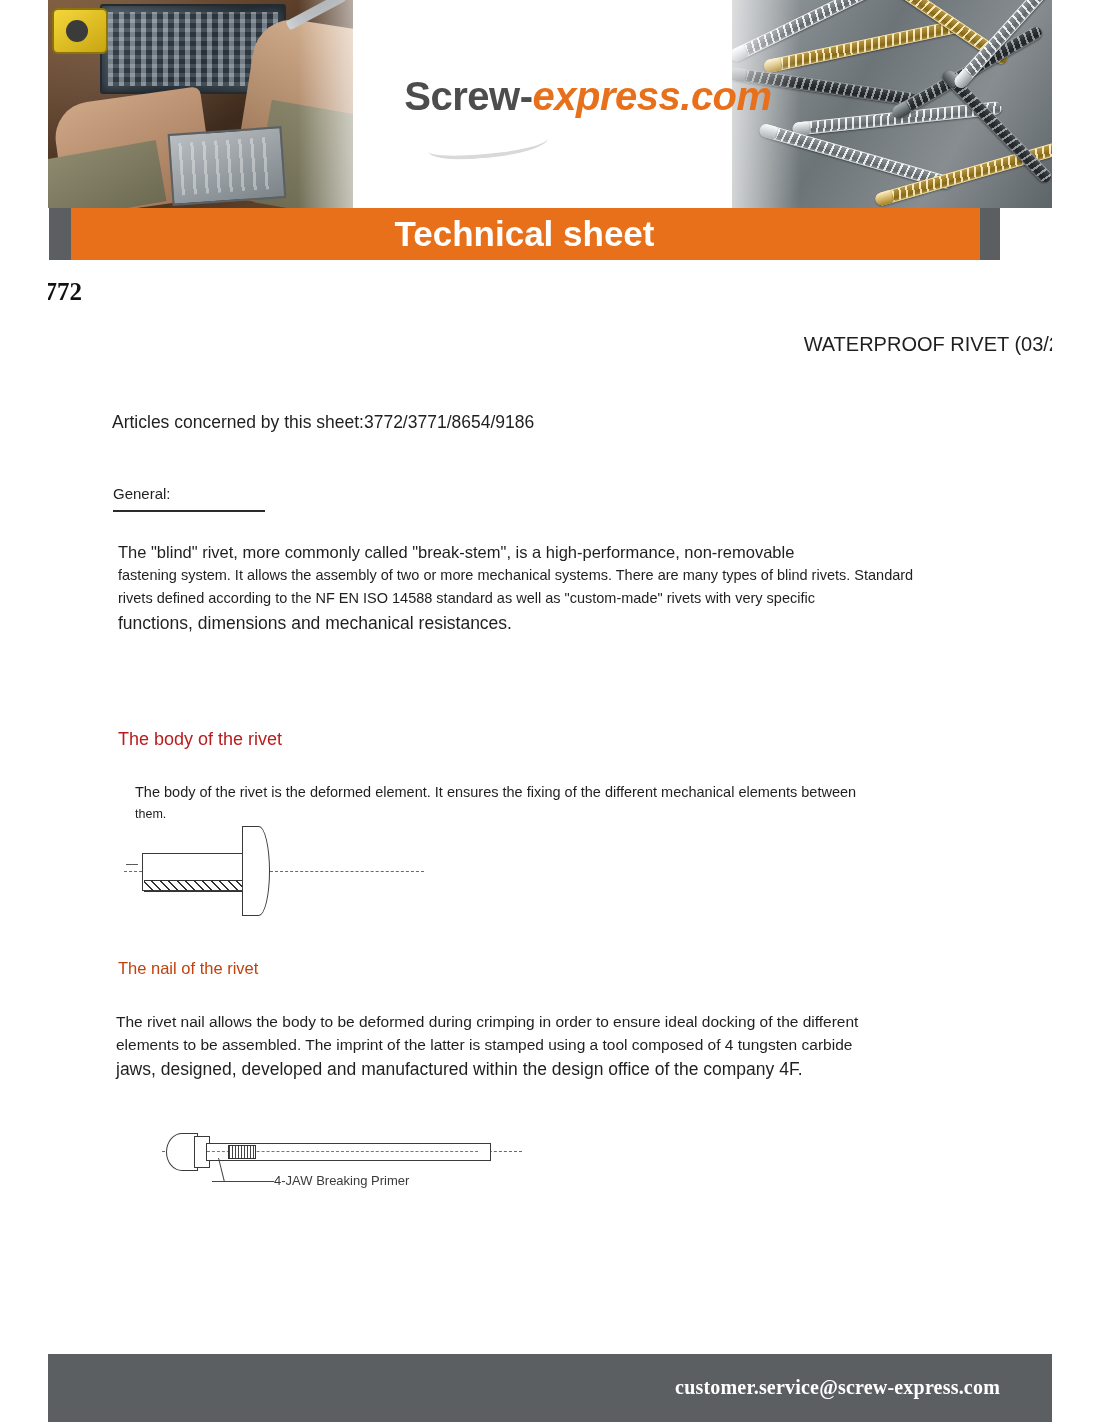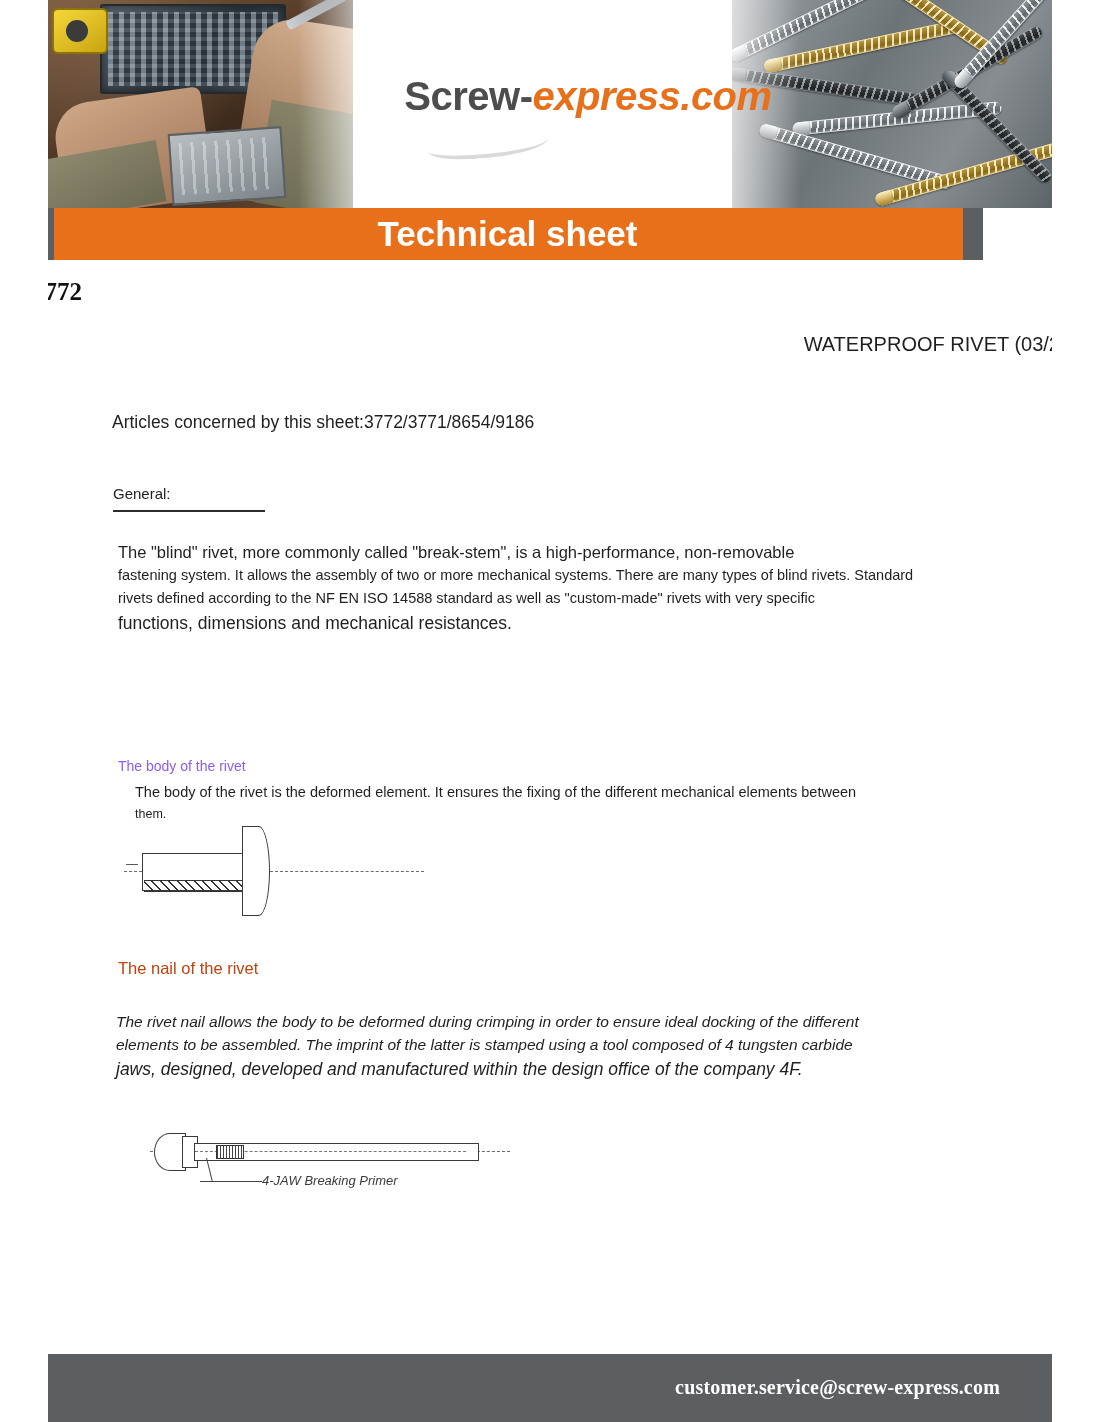--- a/index.html
+++ b/index.html
@@ -245,21 +245,21 @@
     width: 120px;
     height: 22px;
     border-bottom: 4px solid #d9d9d9;
     border-radius: 0 0 60% 40%;
     transform: rotate(-4deg);
   }
 
   
   .title-bar {
     position: absolute;
-    left: 32px;
+    left: 49px;
     top: 208px;
     width: 951px;
     height: 52px;
     background: #e8701a;
     border-radius: 13px;
   }
   .title-bar-text {
     position: absolute;
     left: 0;
     right: 0;
@@ -339,23 +339,22 @@
     color: #1f1f1f;
   }
   .para-general .l1 { font-size: 16.5px; line-height: 24px; }
   .para-general .l2 { font-size: 14.5px; line-height: 23px; }
   .para-general .l3 { font-size: 17.5px; line-height: 26px; }
 
   .subhead-body {
     position: absolute;
     left: 118px;
     top: 729px;
-    font-size: 14px;
-    color: #8b5cf6;
-    margin-top: 29px;
+    font-size: 18px;
+    color: #b91c1c;
   }
   .para-body {
     position: absolute;
     left: 116px;
     top: 781px;
     width: 820px;
     font-size: 14.5px;
     line-height: 22px;
     color: #1f1f1f;
     margin-left: 19px;
@@ -423,33 +422,31 @@
     top: 959px;
     font-size: 16.5px;
     color: #c2410c;
   }
   .para-nail {
     position: absolute;
     left: 116px;
     top: 1010px;
     width: 860px;
     color: #1f1f1f;
-    font-style: italic;
   }
   .para-nail .n1 { font-size: 15.5px; line-height: 23px; }
   .para-nail .n2 { font-size: 17.5px; line-height: 26px; }
 
   
   .fig-nail {
     position: absolute;
-    left: 150px;
+    left: 162px;
     top: 1118px;
     width: 360px;
     height: 80px;
-    font-style: italic;
   }
   .fig-nail .axis {
     position: absolute;
     left: 0;
     top: 33px;
     width: 360px;
     border-top: 1px dashed #6a6a6a;
   }
   .fig-nail .dome {
     position: absolute;

